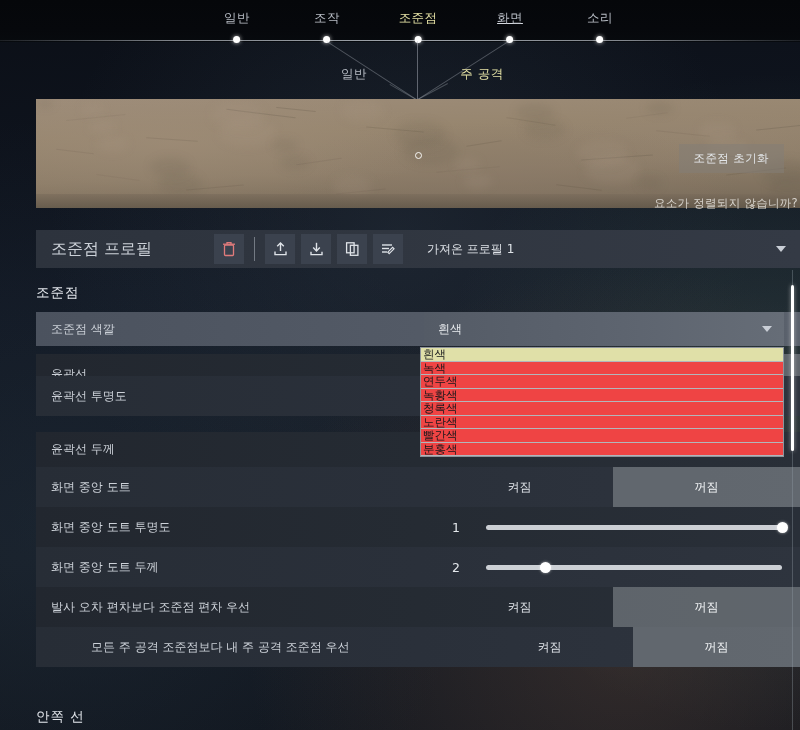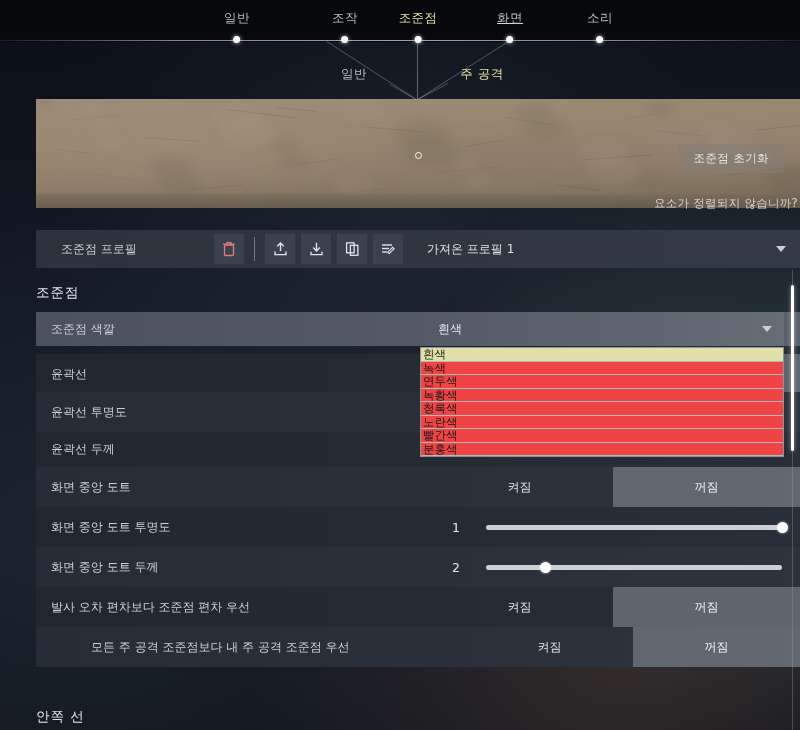--- a/index.html
+++ b/index.html
@@ -77,21 +77,21 @@
     position:absolute; right:2px; top:196px;
     font-size:11.5px; color:#d8d4cd; letter-spacing:0.3px;
   }
 
   
   #profilebar{
     position:absolute; left:36px; top:230px; width:764px; height:38px;
     background:linear-gradient(90deg,#2d333d 0%,#303640 45%,#343a45 100%);
     display:flex; align-items:center;
   }
-  #profilebar .plabel{ width:178px; padding-left:25px; font-size:12px; color:#ccd1d8; }
+  #profilebar .plabel{ width:178px; padding-left:15px; font-size:16px; color:#ccd1d8; }
   .iconbtn{
     width:30px; height:30px; margin-right:6px;
     background:#3b424e; display:flex; align-items:center; justify-content:center;
     cursor:pointer;
   }
   .vsep{ width:1px; height:24px; background:rgba(200,206,214,0.45); margin:0 10px 0 4px; }
   #profiledd{
     flex:1; height:38px; display:flex; align-items:center; justify-content:space-between;
     padding:0 14px 0 18px; font-size:12px; color:#dfe3e8; cursor:pointer;
   }
@@ -167,21 +167,21 @@
 <div id="backdrop"></div>
 <div id="topband"></div>
 
 <div id="topnav">
   <div class="navline"></div>
   <div id="navitems">
       <div class="navitem" style="left: 237px;">
         <span class="lbl">일반</span>
         <span class="dot"></span>
       </div>
-      <div class="navitem" style="left: 345px; text-align: center;">
+      <div class="navitem" style="left: 327px; text-align: center;">
         <span class="lbl">조작</span>
         <span class="dot"></span>
       </div>
       <div class="navitem active" style="left: 418px;">
         <span class="lbl">조준점</span>
         <span class="dot"></span>
       </div>
       <div class="navitem" style="left: 510px; text-decoration: underline;">
         <span class="lbl">화면</span>
         <span class="dot"></span>
@@ -317,21 +317,21 @@
     </div>
     <div class="row even" style="top: 354px; height: 40px;">
       <div class="rlabel">윤곽선</div>
       <div class="ctrl">
         <div class="segment">
           <div class="seg">켜짐</div>
           <div class="seg on">꺼짐</div>
         </div>
       </div>
     </div>
-    <div class="row odd" style="top: 392px; height: 40px;">
+    <div class="row odd" style="top: 376px; height: 40px;">
       <div class="rlabel">윤곽선 투명도</div>
       <div class="ctrl">
         <div class="sliderwrap">
           <div class="snum" style="visibility: hidden;"></div>
           <div class="track" style="visibility: hidden;"></div>
         </div>
       </div>
     </div>
     <div class="row even" style="top: 432px; height: 35px;">
       <div class="rlabel">윤곽선 두께</div>

